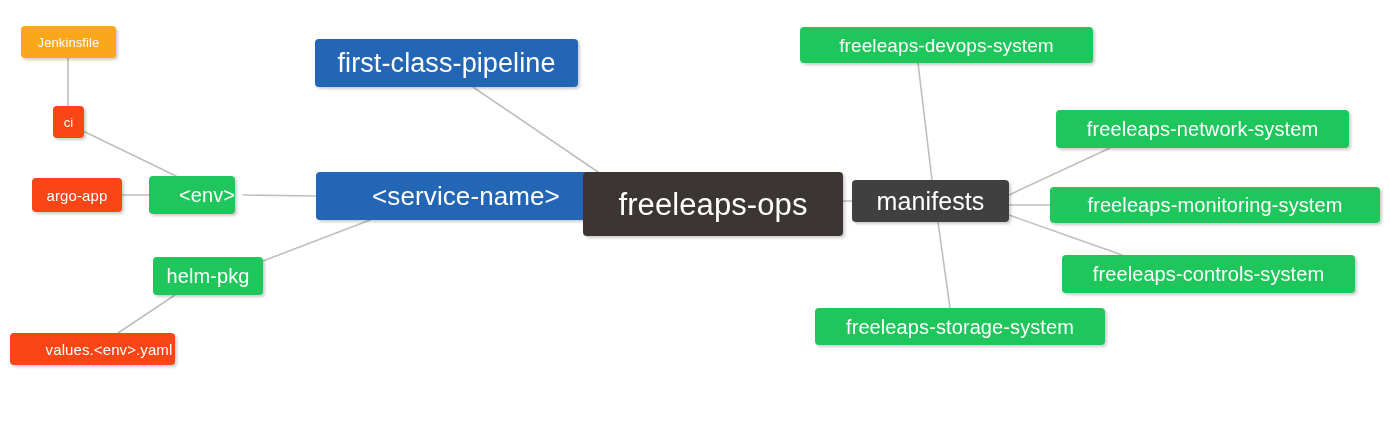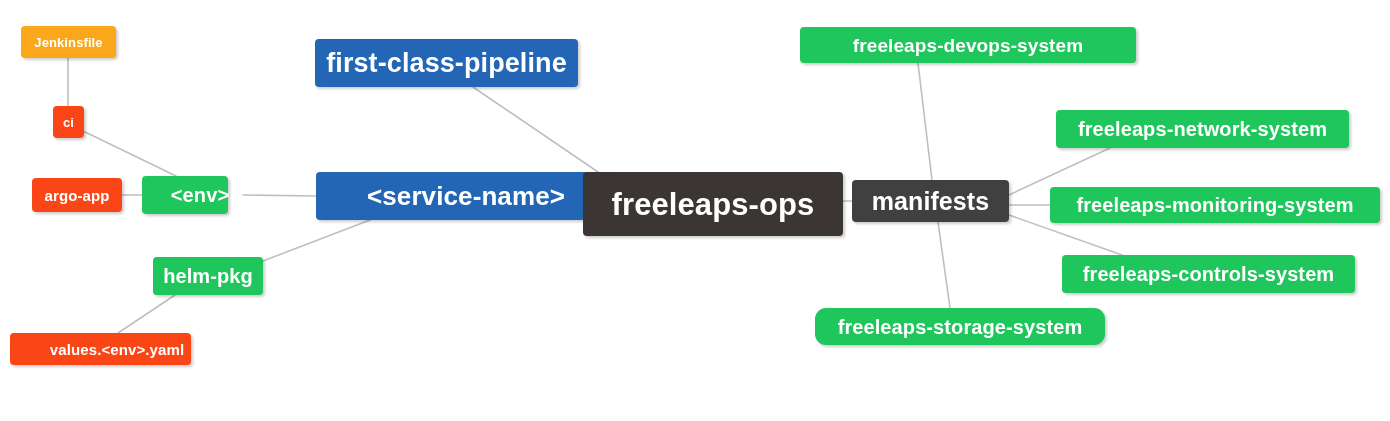--- a/index.html
+++ b/index.html
@@ -36,21 +36,20 @@
     border-radius: 4px;
     white-space: nowrap;
     box-shadow: 2px 2px 3px rgba(0,0,0,0.20);
     letter-spacing: 0.1px;
     line-height: 1;
     padding: 0 10px;
   }
   .node-label {
     display: block;
     white-space: nowrap;
-    font-weight: bold;
   }
 </style>
 </head>
 <body>
 
 <div id="mindmap">
   <svg id="edge-layer" viewBox="0 0 1390 421" width="1390" height="421" xmlns="http://www.w3.org/2000/svg">
       <line x1="583" y1="198" x2="568" y2="196" stroke="#bfbfbf" stroke-width="1.6" stroke-linecap="round"></line>
       <line x1="598" y1="172" x2="473" y2="87" stroke="#bfbfbf" stroke-width="1.6" stroke-linecap="round"></line>
       <line x1="843" y1="201" x2="852" y2="201" stroke="#bfbfbf" stroke-width="1.6" stroke-linecap="round"></line>
@@ -69,50 +68,50 @@
   <div id="node-layer">
       <div class="node" style="left: 21px; top: 26px; width: 95px; height: 32px; background: rgb(251, 167, 27); font-size: 13px;">
         <span class="node-label">Jenkinsfile</span>
       </div>
       <div class="node" style="left: 53px; top: 106px; width: 31px; height: 32px; background: rgb(250, 70, 22); font-size: 13px;">
         <span class="node-label">ci</span>
       </div>
       <div class="node" style="left: 32px; top: 178px; width: 90px; height: 34px; background: rgb(250, 70, 22); font-size: 15px;">
         <span class="node-label">argo-app</span>
       </div>
-      <div class="node" style="left: 142px; top: 176px; width: 86px; height: 38px; background: rgb(31, 198, 92); font-size: 20px; padding-left: 40px;">
+      <div class="node" style="left: 149px; top: 176px; width: 86px; height: 38px; background: rgb(31, 198, 92); font-size: 20px; padding-left: 40px;">
         <span class="node-label">&lt;env&gt;</span>
       </div>
       <div class="node" style="left: 153px; top: 257px; width: 110px; height: 38px; background: rgb(31, 198, 92); font-size: 20px;">
         <span class="node-label">helm-pkg</span>
       </div>
-      <div class="node" style="left: 10px; top: 333px; width: 181px; height: 32px; background: rgb(250, 70, 22); font-size: 15px; padding-left: 43px;">
+      <div class="node" style="left: 10px; top: 333px; width: 165px; height: 32px; background: rgb(250, 70, 22); font-size: 15px; padding-left: 43px;">
         <span class="node-label">values.&lt;env&gt;.yaml</span>
       </div>
       <div class="node" style="left: 315px; top: 39px; width: 263px; height: 48px; background: rgb(34, 102, 181); font-size: 27px;">
         <span class="node-label">first-class-pipeline</span>
       </div>
       <div class="node" style="left: 316px; top: 172px; width: 300px; height: 48px; background: rgb(34, 102, 181); font-size: 26px; align-items: center;">
         <span class="node-label">&lt;service-name&gt;</span>
       </div>
       <div class="node" style="left: 583px; top: 172px; width: 260px; height: 64px; background: rgb(59, 54, 51); font-size: 31px; justify-content: center;">
         <span class="node-label">freeleaps-ops</span>
       </div>
       <div class="node" style="left: 852px; top: 180px; width: 157px; height: 42px; background: #404040; font-size: 25px;">
         <span class="node-label">manifests</span>
       </div>
-      <div class="node" style="left: 800px; top: 27px; width: 336px; height: 36px; background: rgb(31, 198, 92); font-size: 19px;">
+      <div class="node" style="left: 800px; top: 27px; width: 293px; height: 36px; background: rgb(31, 198, 92); font-size: 19px;">
         <span class="node-label">freeleaps-devops-system</span>
       </div>
       <div class="node" style="left: 1056px; top: 110px; width: 293px; height: 38px; background: rgb(31, 198, 92); font-size: 20px;">
         <span class="node-label">freeleaps-network-system</span>
       </div>
       <div class="node" style="left: 1050px; top: 187px; width: 330px; height: 36px; background: rgb(31, 198, 92); font-size: 20px;">
         <span class="node-label">freeleaps-monitoring-system</span>
       </div>
       <div class="node" style="left: 1062px; top: 255px; width: 293px; height: 38px; background: rgb(31, 198, 92); font-size: 20px;">
         <span class="node-label">freeleaps-controls-system</span>
       </div>
-      <div class="node" style="left: 815px; top: 308px; width: 290px; height: 37px; background: rgb(31, 198, 92); font-size: 20px; border-radius: 11px;">
+      <div class="node" style="left: 815px; top: 308px; width: 290px; height: 37px; background: rgb(31, 198, 92); font-size: 20px;">
         <span class="node-label">freeleaps-storage-system</span>
       </div>
     </div>
 </div>
 
 </body></html>

